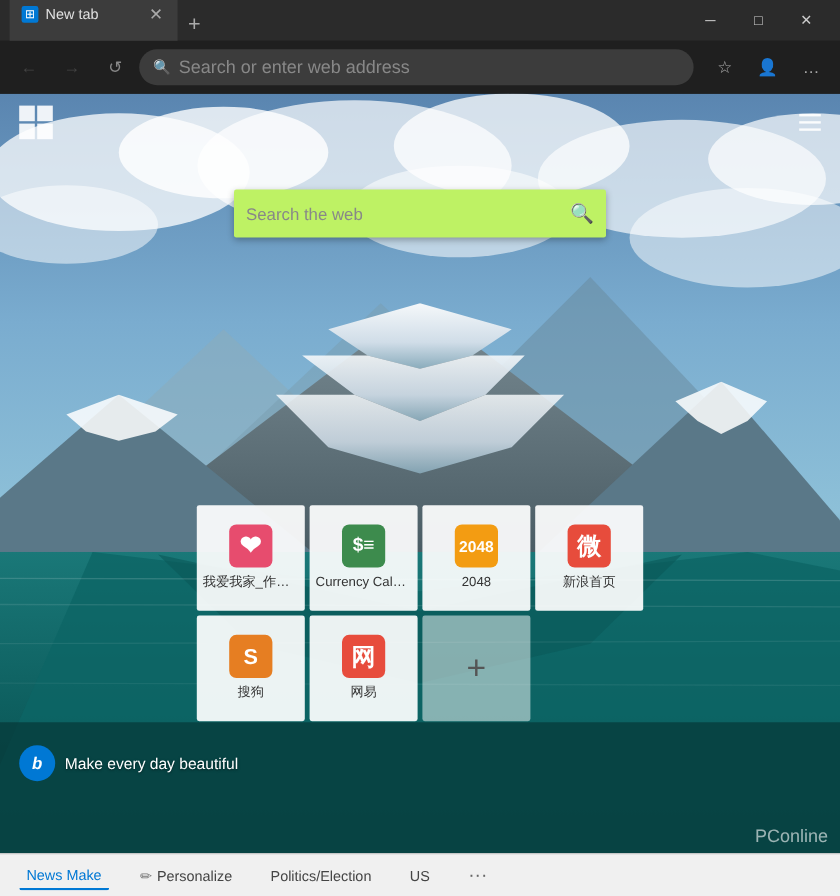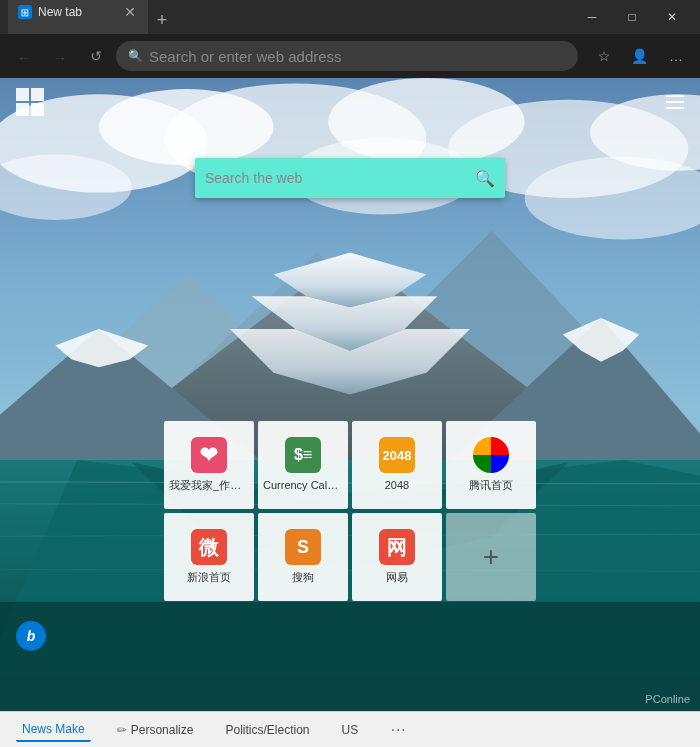--- a/index.html
+++ b/index.html
@@ -230,21 +230,21 @@
     .search-container {
       position: absolute;
       top: 80px;
       left: 50%;
       transform: translateX(-50%);
       z-index: 10;
       width: 310px;
     }
 
     .search-box {
-      background: #5eead4;
+      background: #bef264;
       border-radius: 2px;
       display: flex;
       align-items: center;
       padding: 0 10px;
       height: 40px;
       box-shadow: 0 2px 6px rgba(0,0,0,0.3);
     }
 
     .search-input {
       flex: 1;
@@ -353,21 +353,21 @@
     
     .watermark {
       position: absolute;
       bottom: 4px;
       right: 10px;
       z-index: 10;
     }
 
     .watermark-text {
       color: rgba(255,255,255,0.6);
-      font-size: 11px;
+      font-size: 15px;
     }
 
     
     .bottom-bar {
       height: 36px;
       background: #f0f0f0;
       display: flex;
       align-items: center;
       padding: 0 16px;
       gap: 20px;
@@ -542,24 +542,20 @@
     <div class="tile">
       <div class="tile-icon" style="background:#3d8b4d; color:white; font-size:16px; font-weight:bold;">$≡</div>
       <span class="tile-label">Currency Calcu...</span>
     </div>
 
     <div class="tile">
       <div class="tile-icon" style="background:#f39c12; color:white; font-size:13px; font-weight:bold;">2048</div>
       <span class="tile-label">2048</span>
     </div>
 
-    <div class="tile">
-      <div class="tile-icon" style="background:conic-gradient(red 0deg 90deg, blue 90deg 180deg, green 180deg 270deg, orange 270deg 360deg); border-radius:50%; font-size:0;">⬤</div>
-      <span class="tile-label">腾讯首页</span>
-    </div>
 
     <div class="tile">
       <div class="tile-icon" style="background:#e74c3c; color:white; font-size:20px;">微</div>
       <span class="tile-label">新浪首页</span>
     </div>
 
     <div class="tile">
       <div class="tile-icon" style="background:#e67e22; color:white; font-size:18px; font-weight:bold;">S</div>
       <span class="tile-label">搜狗</span>
     </div>
@@ -571,20 +567,21 @@
 
     <div class="tile tile-add">
       <span class="tile-add-icon">+</span>
     </div>
   </div>
 
   <div class="bing-branding">
     <div class="bing-logo">
       <span>b</span>
     </div>
+    <span class="bing-tagline">Make every day beautiful</span>
   </div>
 
   <div class="watermark">
     <span class="watermark-text">PConline</span>
   </div>
 </div>
 
 <div class="bottom-bar">
   <div class="bottom-nav-item active">
     <span>News Make</span>

